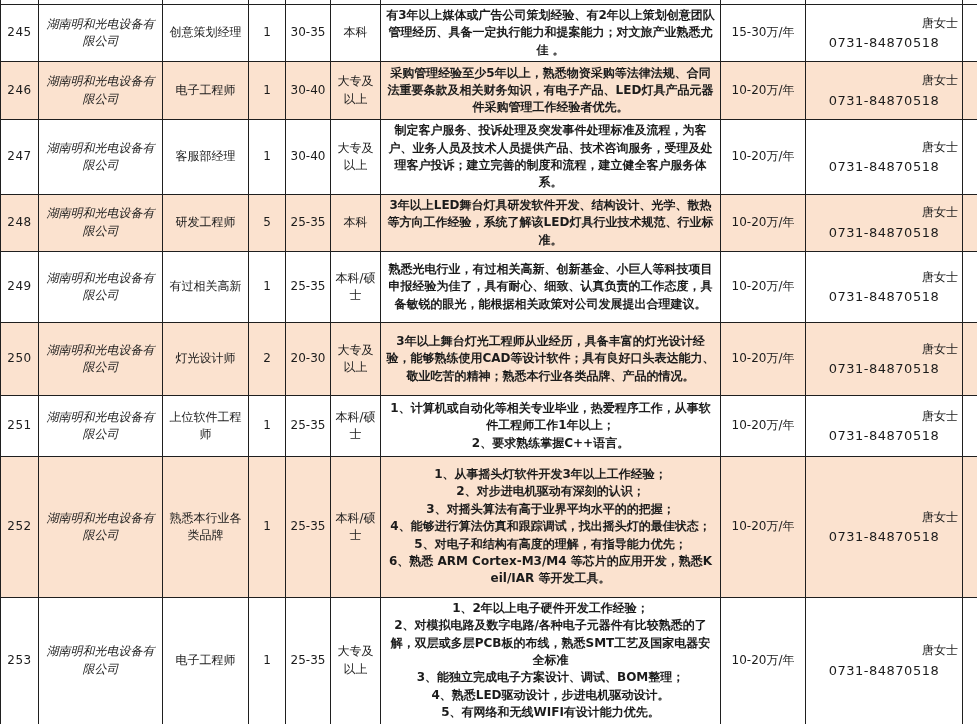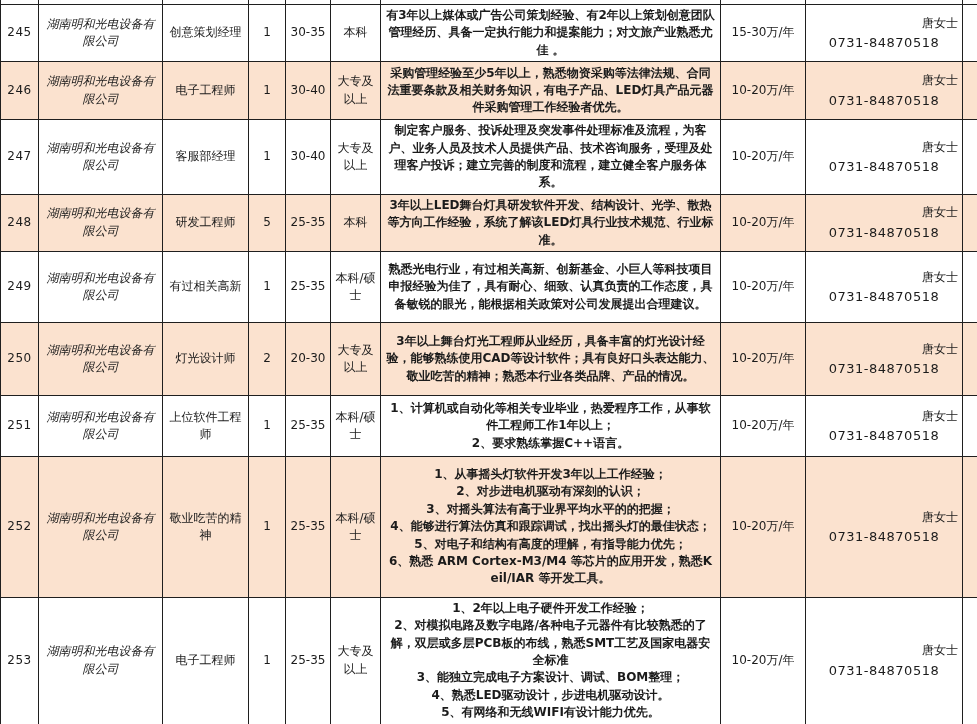--- a/index.html
+++ b/index.html
@@ -170,21 +170,21 @@
     <td class="salary">10-20万/年</td>
     <td>
       <div class="contact-name">唐女士</div>
       <div class="contact-phone">0731-84870518</div>
     </td>
     <td></td>
   </tr>
         <tr class="stripe" style="height: 141px;">
     <td class="idcell">252</td>
     <td class="company">湖南明和光电设备有限公司</td>
-    <td class="position">敬业吃苦的精神</td>
+    <td class="position">熟悉本行业各类品牌</td>
     <td>1</td>
     <td>25-35</td>
     <td>本科/硕士</td>
     <td class="req">1、从事摇头灯软件开发3年以上工作经验；
 2、对步进电机驱动有深刻的认识；
 3、对摇头算法有高于业界平均水平的的把握；
 4、能够进行算法仿真和跟踪调试，找出摇头灯的最佳状态；
 5、对电子和结构有高度的理解，有指导能力优先；
 6、熟悉 ARM Cortex-M3/M4 等芯片的应用开发，熟悉Keil/IAR 等开发工具。</td>
     <td class="salary">10-20万/年</td>

